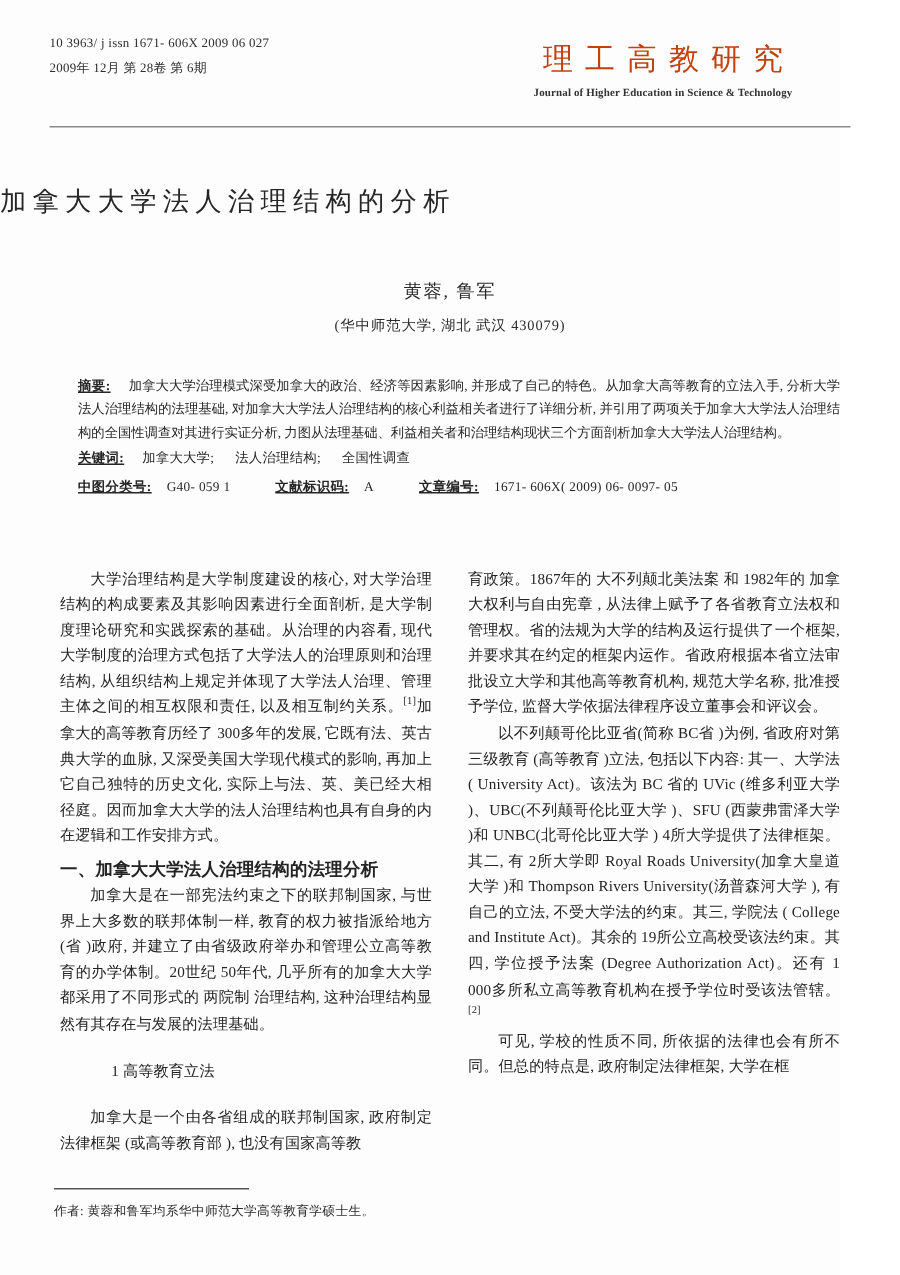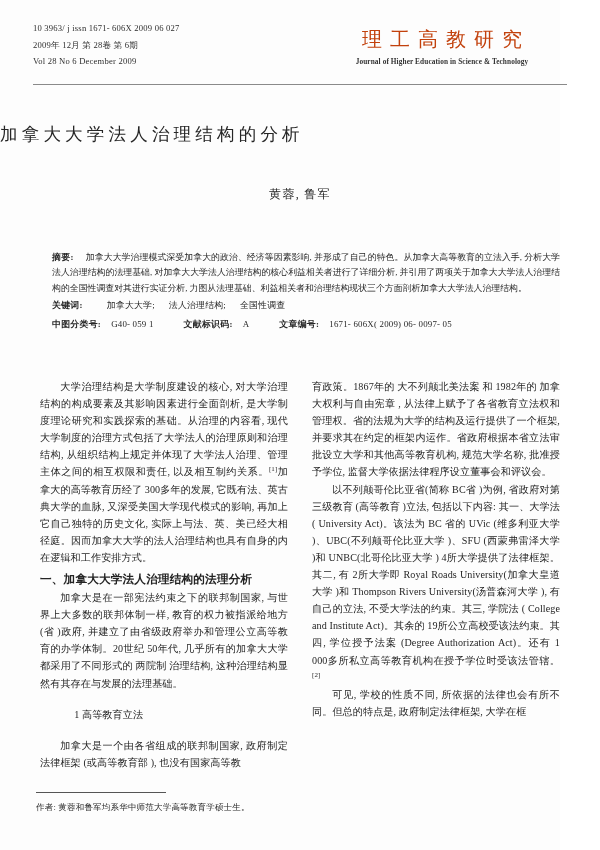--- a/index.html
+++ b/index.html
@@ -111,30 +111,31 @@
     top: 250px;
     width: 508px;
     font-size: 8.9px;
     line-height: 15.4px;
     color: #272727;
     text-align: justify;
   }
   .absblock .lbl {
     font-weight: bold;
     letter-spacing: 0.3px;
+    text-decoration: underline;
   }
   .abs-para {
     text-indent: 0;
   }
   .abs-para .lbl { margin-right: 12px; }
   .kw-line {
     margin-top: 2px;
     letter-spacing: 0.2px;
   }
-  .kw-line .lbl { margin-right: 24px; }
+  .kw-line .lbl { margin-right: 12px; }
   .kw-line .kw { margin-right: 14px; }
   .cls-line {
     margin-top: 3px;
     letter-spacing: 0.2px;
   }
   .cls-line .seg { margin-right: 30px; }
   .cls-line .lbl { margin-right: 10px; }
 
   
   .cols {
@@ -205,31 +206,31 @@
 </style>
 </head>
 <body>
 
 <div class="page">
 
   <div class="masthead">
     <div class="mast-left">
       <div>10 3963/ j  issn 1671- 606X 2009 06 027</div>
       <div>2009年 12月    第 28卷   第 6期</div>
-      <div>Vol 28   No 6   December   2009</div>
     </div>
     <div class="mast-right">
       <div class="journal-cn">理工高教研究</div>
       <div class="journal-en">Journal of Higher Education in Science &amp; Technology</div>
     </div>
   </div>
   <div class="rule-top"></div>
 
   <div class="title">加拿大大学法人治理结构的分析</div>
   <div class="authors">黄蓉, 鲁军</div>
+  <div class="affiliation">(华中师范大学, 湖北 武汉  430079)</div>
 
   <div class="absblock">
     <div class="abs-para">
       <span class="lbl">摘要:</span><span>加拿大大学治理模式深受加拿大的政治、经济等因素影响, 并形成了自己的特色。从加拿大高等教育的立法入手, 分析大学法人治理结构的法理基础, 对加拿大大学法人治理结构的核心利益相关者进行了详细分析, 并引用了两项关于加拿大大学法人治理结构的全国性调查对其进行实证分析, 力图从法理基础、利益相关者和治理结构现状三个方面剖析加拿大大学法人治理结构。</span>
     </div>
     <div class="kw-line">
       <span class="lbl">关键词:</span><span class="kw">加拿大大学;</span><span class="kw">法人治理结构;</span><span class="kw">全国性调查</span>
     </div>
     <div class="cls-line">
       <span class="seg"><span class="lbl">中图分类号:</span><span>G40- 059 1</span></span><span class="seg"><span class="lbl">文献标识码:</span><span>A</span></span><span class="seg"><span class="lbl">文章编号:</span><span>1671- 606X( 2009) 06- 0097- 05</span></span>

